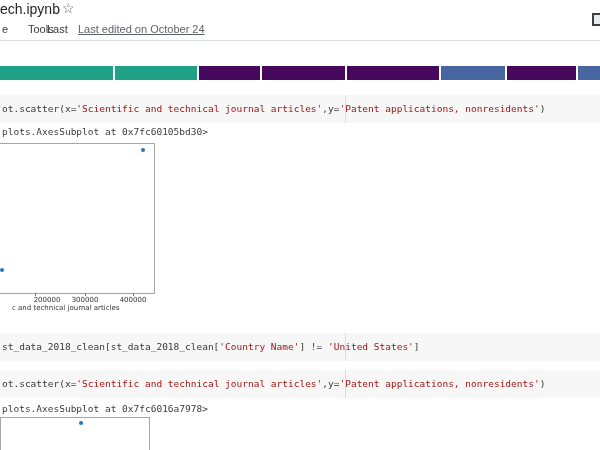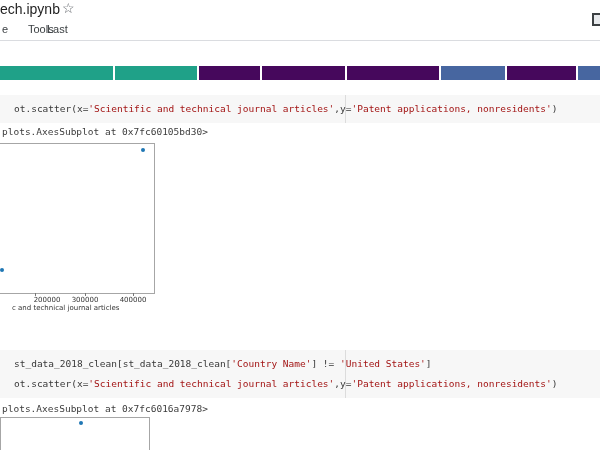--- a/index.html
+++ b/index.html
@@ -16,23 +16,23 @@
   .win-icon{position:absolute;left:592px;top:13px;width:12px;height:9px;
             border:2px solid #3c4043;background:#e8eaed;}
   .header-divider{position:absolute;left:0;top:40px;width:600px;height:1px;background:#dadce0;}
 
   
   .color-strip{position:absolute;left:0;top:66px;width:600px;height:14px;}
   .color-strip .seg{position:absolute;top:0;height:14px;}
 
   
   .code-cell{position:absolute;left:0;width:600px;height:28px;background:#f7f7f7;}
-  .cell-1{top:95px;} .cell-2{top:350px;} .cell-3{top:370px;}
+  .cell-1{top:95px;} .cell-2{top:333px;} .cell-3{top:370px;}
   .code-line{position:absolute;left:2px;top:8px;font-family:"DejaVu Sans Mono",monospace;
-             font-size:9.5px;color:#383838;white-space:pre;margin-left:12px;}
+             font-size:9.5px;color:#383838;white-space:pre;}
   .tok-str{color:#a31515;}
   .ruler{position:absolute;left:345px;top:0;bottom:0;width:1px;background:#dcdcdc;}
 
   
   .output-line{position:absolute;left:2px;font-family:"DejaVu Sans Mono",monospace;
                font-size:9.5px;color:#3c3c3c;white-space:pre;}
   .out-1{top:126px;} .out-2{top:403px;}
 
   
   .plot-frame{position:absolute;border:1px solid #a6a6a6;background:#fff;}
@@ -48,20 +48,21 @@
 </head>
 <body>
 
 <div class="app">
 
   <div class="title">ech.ipynb</div>
   <div class="star">☆</div>
   <div class="menu-item menu-e">e</div>
   <div class="menu-item menu-tools">Tools</div>
   <div class="menu-item menu-help">Last</div>
+  <div class="last-edited">Last edited on October 24</div>
   <div class="win-icon"></div>
   <div class="header-divider"></div>
 
   <div class="color-strip">
       <div class="seg" style="left: 0px; width: 113px; background: rgb(31, 161, 136);"></div>
       <div class="seg" style="left: 115px; width: 82px; background: rgb(31, 161, 136);"></div>
       <div class="seg" style="left: 199px; width: 61px; background: rgb(70, 8, 92);"></div>
       <div class="seg" style="left: 262px; width: 83px; background: rgb(70, 8, 92);"></div>
       <div class="seg" style="left: 347px; width: 92px; background: rgb(70, 8, 92);"></div>
       <div class="seg" style="left: 441px; width: 64px; background: rgb(71, 102, 160);"></div>

